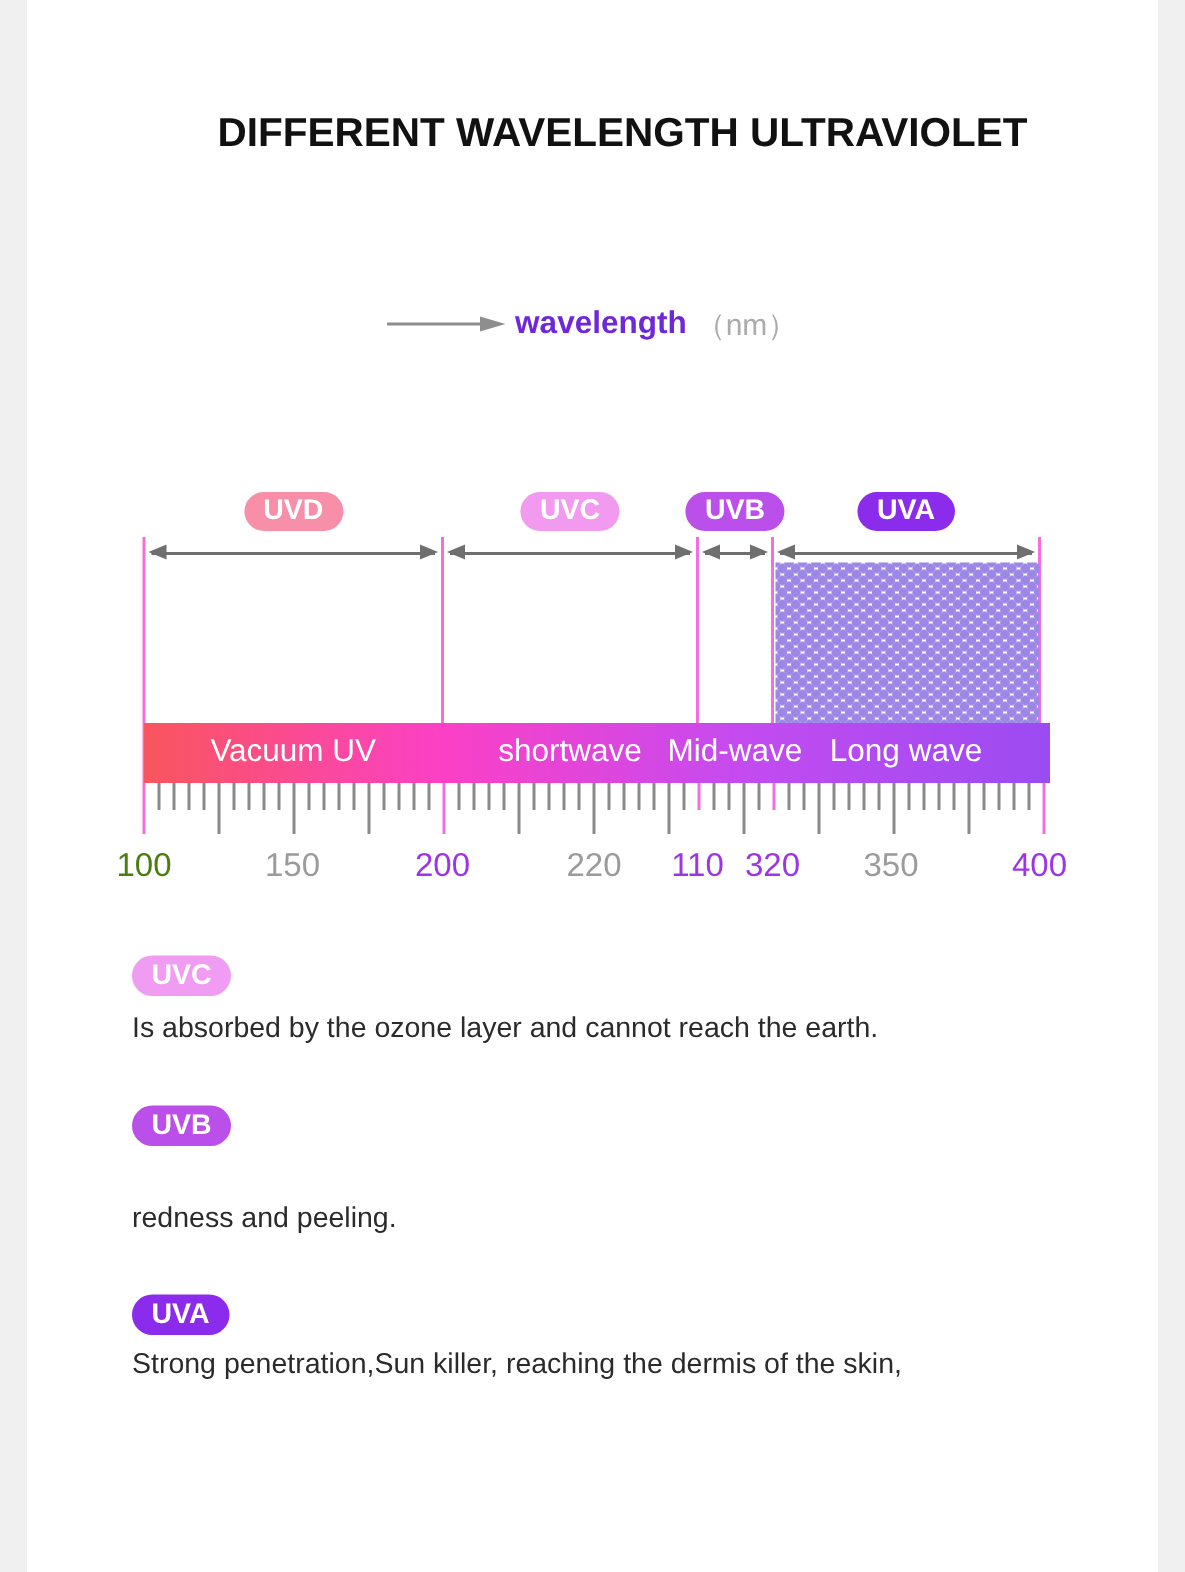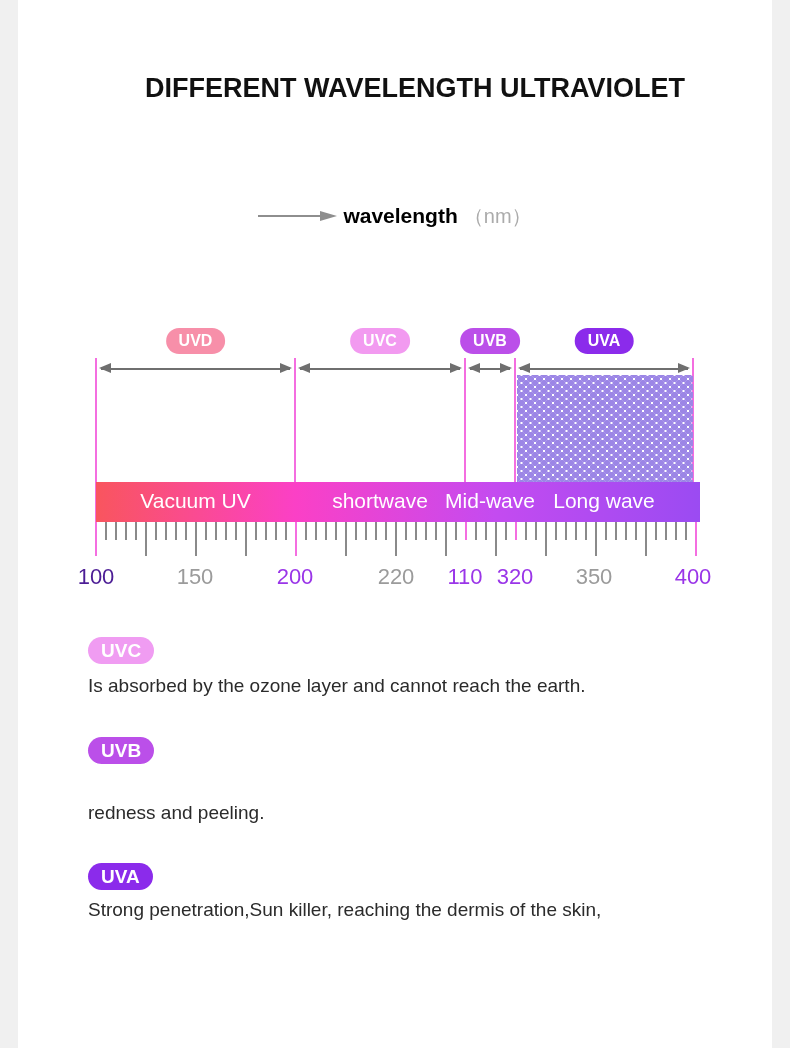--- a/index.html
+++ b/index.html
@@ -12,27 +12,27 @@
           font-size:27px;font-weight:bold;color:#111;letter-spacing:0px;padding-left:20px;}
   .title2{position:absolute;left:0;top:140px;width:790px;text-align:center;
           font-size:38px;font-weight:bold;color:#111;letter-spacing:1px;}
 
   
   .wl-row{position:absolute;left:0;top:203px;width:790px;height:26px;
           display:flex;align-items:center;justify-content:center;}
   .wl-shaft{width:62px;height:2px;background:#8e8e8e;}
   .wl-head{width:0;height:0;border-top:5px solid transparent;border-bottom:5px solid transparent;
            border-left:17px solid #8e8e8e;margin-right:6px;}
-  .wl-label{font-size:21px;font-weight:bold;color:#000000;margin-right:6px;text-align:right;}
+  .wl-label{font-size:21px;font-weight:bold;color:#6d28d9;margin-right:6px;text-align:right;}
   .wl-unit{font-size:20px;color:#ababab;}
 
   
   .vline{position:absolute;width:2px;top:358px;height:164px;}
   .dbadge{position:absolute;top:328px;transform:translateX(-50%);height:26px;line-height:26px;
-          padding:0 13px;border-radius:14px;color:#fff;font-size:16px;font-weight:bold;white-space:nowrap;}
+          padding:0 13px;border-radius:14px;color:#fff;font-size:19px;font-weight:bold;white-space:nowrap;}
   .range-arrow{position:absolute;top:363px;height:11px;}
   .range-arrow .shaft{position:absolute;left:2px;right:2px;top:5px;height:1.7px;background:#6f6f6f;}
   .range-arrow .head-l{position:absolute;left:0;top:0;width:0;height:0;
       border-top:5.5px solid transparent;border-bottom:5.5px solid transparent;border-right:12px solid #6f6f6f;}
   .range-arrow .head-r{position:absolute;right:0;top:0;width:0;height:0;
       border-top:5.5px solid transparent;border-bottom:5.5px solid transparent;border-left:12px solid #6f6f6f;}
   .dots-region{position:absolute;top:375px;height:107px;}
   .grad-bar{position:absolute;left:96px;top:482px;width:604px;height:40px;}
   .bar-label{position:absolute;top:489px;transform:translateX(-50%);color:#fff;
              font-size:21px;white-space:nowrap;}
@@ -149,21 +149,21 @@
       <div class="tick" style="left: 605px; height: 18px; background: rgb(138, 138, 138);"></div>
       <div class="tick" style="left: 615px; height: 18px; background: rgb(138, 138, 138);"></div>
       <div class="tick" style="left: 625px; height: 18px; background: rgb(138, 138, 138);"></div>
       <div class="tick" style="left: 635px; height: 18px; background: rgb(138, 138, 138);"></div>
       <div class="tick" style="left: 645px; height: 34px; background: rgb(138, 138, 138);"></div>
       <div class="tick" style="left: 655px; height: 18px; background: rgb(138, 138, 138);"></div>
       <div class="tick" style="left: 665px; height: 18px; background: rgb(138, 138, 138);"></div>
       <div class="tick" style="left: 675px; height: 18px; background: rgb(138, 138, 138);"></div>
       <div class="tick" style="left: 685px; height: 18px; background: rgb(138, 138, 138);"></div>
       <div class="tick" style="left: 695px; height: 34px; background: rgb(244, 110, 224);"></div>
-      <div class="tick-num" style="left: 96px; color: #4c1d95;">100</div>
+      <div class="tick-num" style="left: 96px; color: #4d7c0f;">100</div>
       <div class="tick-num" style="left: 195px; color: rgb(155, 155, 155);">150</div>
       <div class="tick-num" style="left: 295px; color: rgb(154, 53, 232);">200</div>
       <div class="tick-num" style="left: 396px; color: rgb(155, 155, 155);">220</div>
       <div class="tick-num" style="left: 465px; color: rgb(154, 53, 232);">110</div>
       <div class="tick-num" style="left: 515px; color: rgb(154, 53, 232);">320</div>
       <div class="tick-num" style="left: 594px; color: rgb(155, 155, 155);">350</div>
       <div class="tick-num" style="left: 693px; color: rgb(154, 53, 232);">400</div>
     </div>
 
   <div class="section-badge" style="top: 637px; background-color: rgb(240, 156, 242);">UVC</div>

